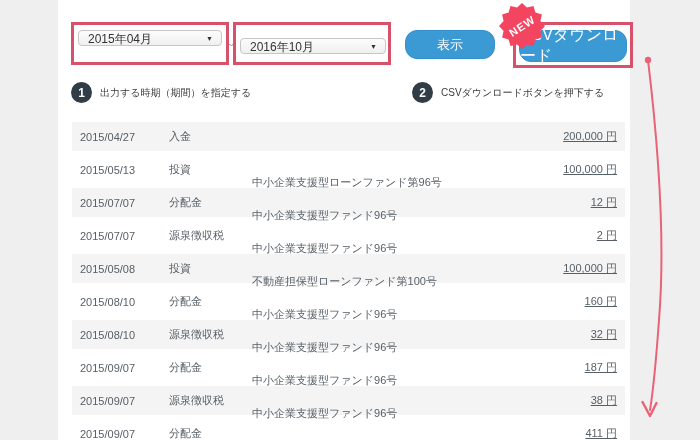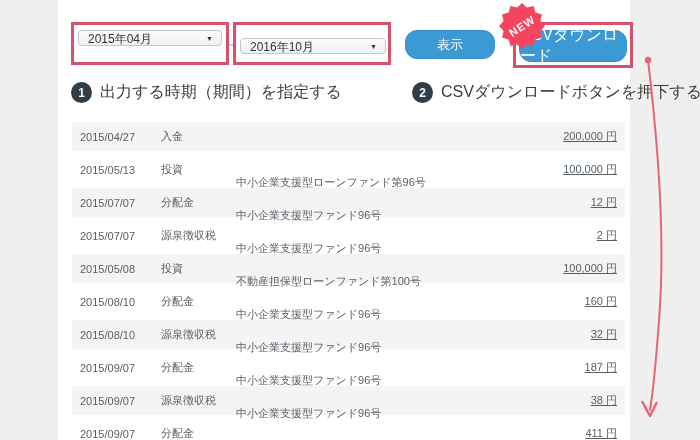--- a/index.html
+++ b/index.html
@@ -66,30 +66,30 @@
   #instruction-2 { left: 412px; }
   .step-badge {
     width: 21px; height: 21px; border-radius: 50%;
     background: #303c46; color: #fff;
     font-size: 12px; font-weight: bold;
     display: flex; align-items: center; justify-content: center;
     flex: 0 0 21px;
   }
   .step-label {
     margin-left: 8px;
-    font-size: 16px; font-weight: 500; color: #3c3c3c;
+    font-size: 10px; font-weight: 500; color: #3c3c3c;
     white-space: nowrap;
   }
   
   .tx-table { position: absolute; left: 72px; top: 122px; width: 553px; }
   .tx-row {
     width: 553px; height: 29px; margin-bottom: 4px;
     background: #ffffff;
     display: flex; align-items: center;
-    font-size: 11px; color: #565f66;
+    font-size: 11px; color: #565f66; gap: 8px;
   }
   .tx-row.stripe { background: #f4f4f5; }
   .cell-date { width: 89px; padding-left: 8px; flex: 0 0 auto; }
   .cell-type { width: 75px; flex: 0 0 auto; }
   .cell-desc { flex: 1 1 auto; overflow: hidden; white-space: nowrap; margin-top: 26px; }
   .cell-amount { flex: 0 0 auto; padding-right: 8px; text-align: left; text-decoration: underline; }
   
   #arrow-overlay {
     position: absolute; left: 0; top: 0; width: 700px; height: 440px;
     pointer-events: none; z-index: 4;

